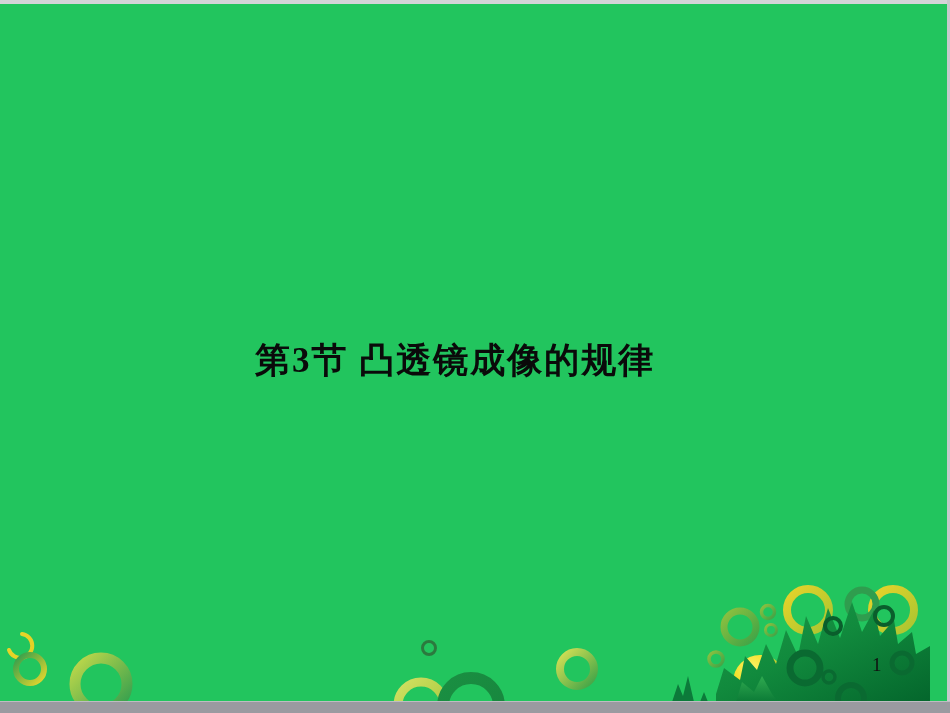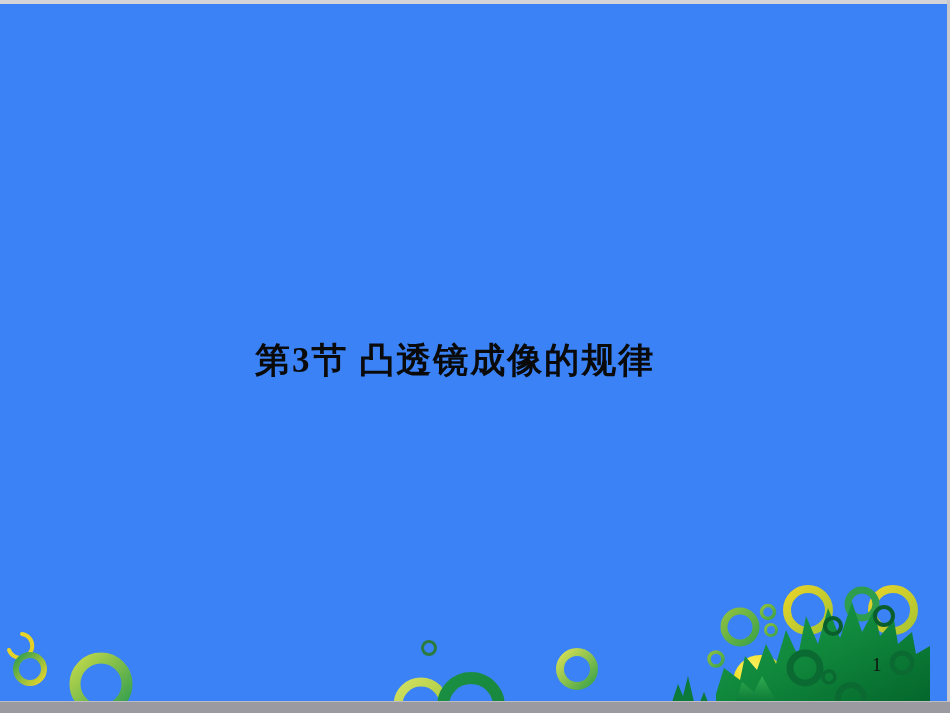--- a/index.html
+++ b/index.html
@@ -32,21 +32,21 @@
     position: absolute;
     left: 0; bottom: 0;
     width: 950px; height: 11px;
     background: #9a9aa0;
     border-top: 1px solid #bdbdc2;
   }
   #canvas {
     position: absolute;
     left: 0; top: 4px;
     width: 947px; height: 698px;
-    background: #3b82f6;
+    background: #22c55e;
     overflow: hidden;
   }
   
   #title-block {
     position: absolute;
     left: 255px;
     top: 326px;
     width: 460px;
     height: 60px;
     display: flex;

